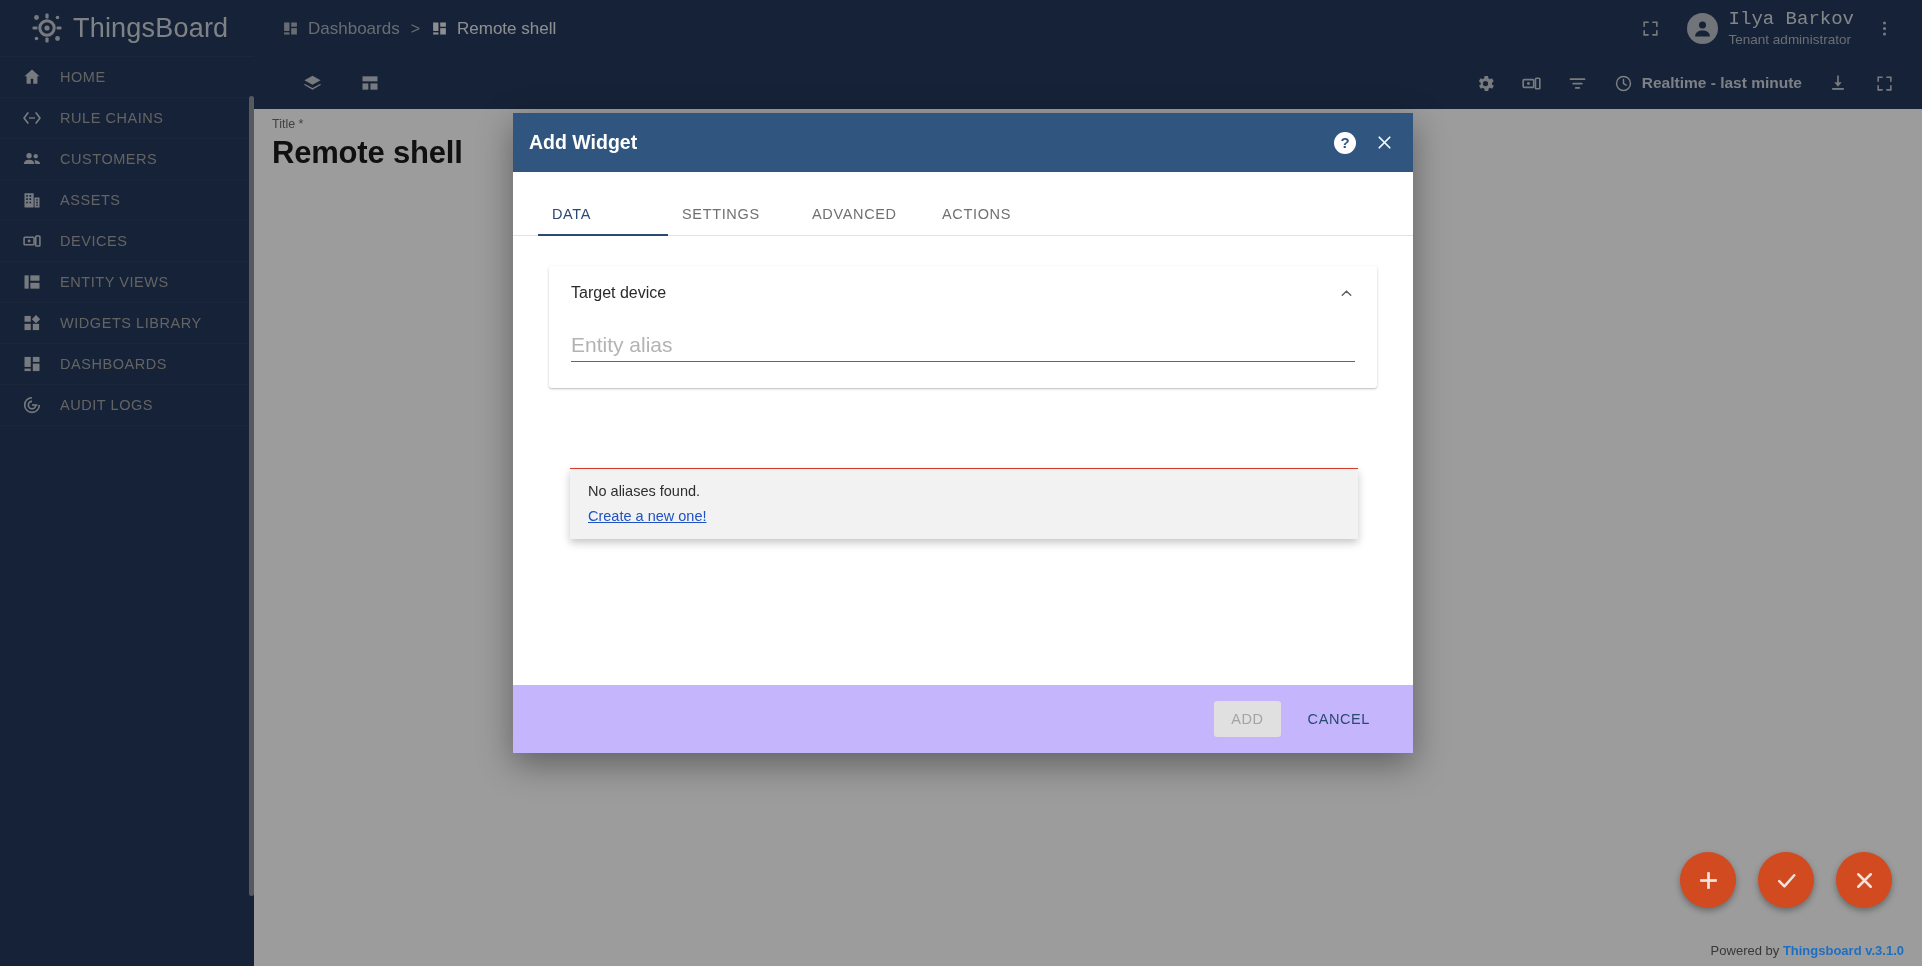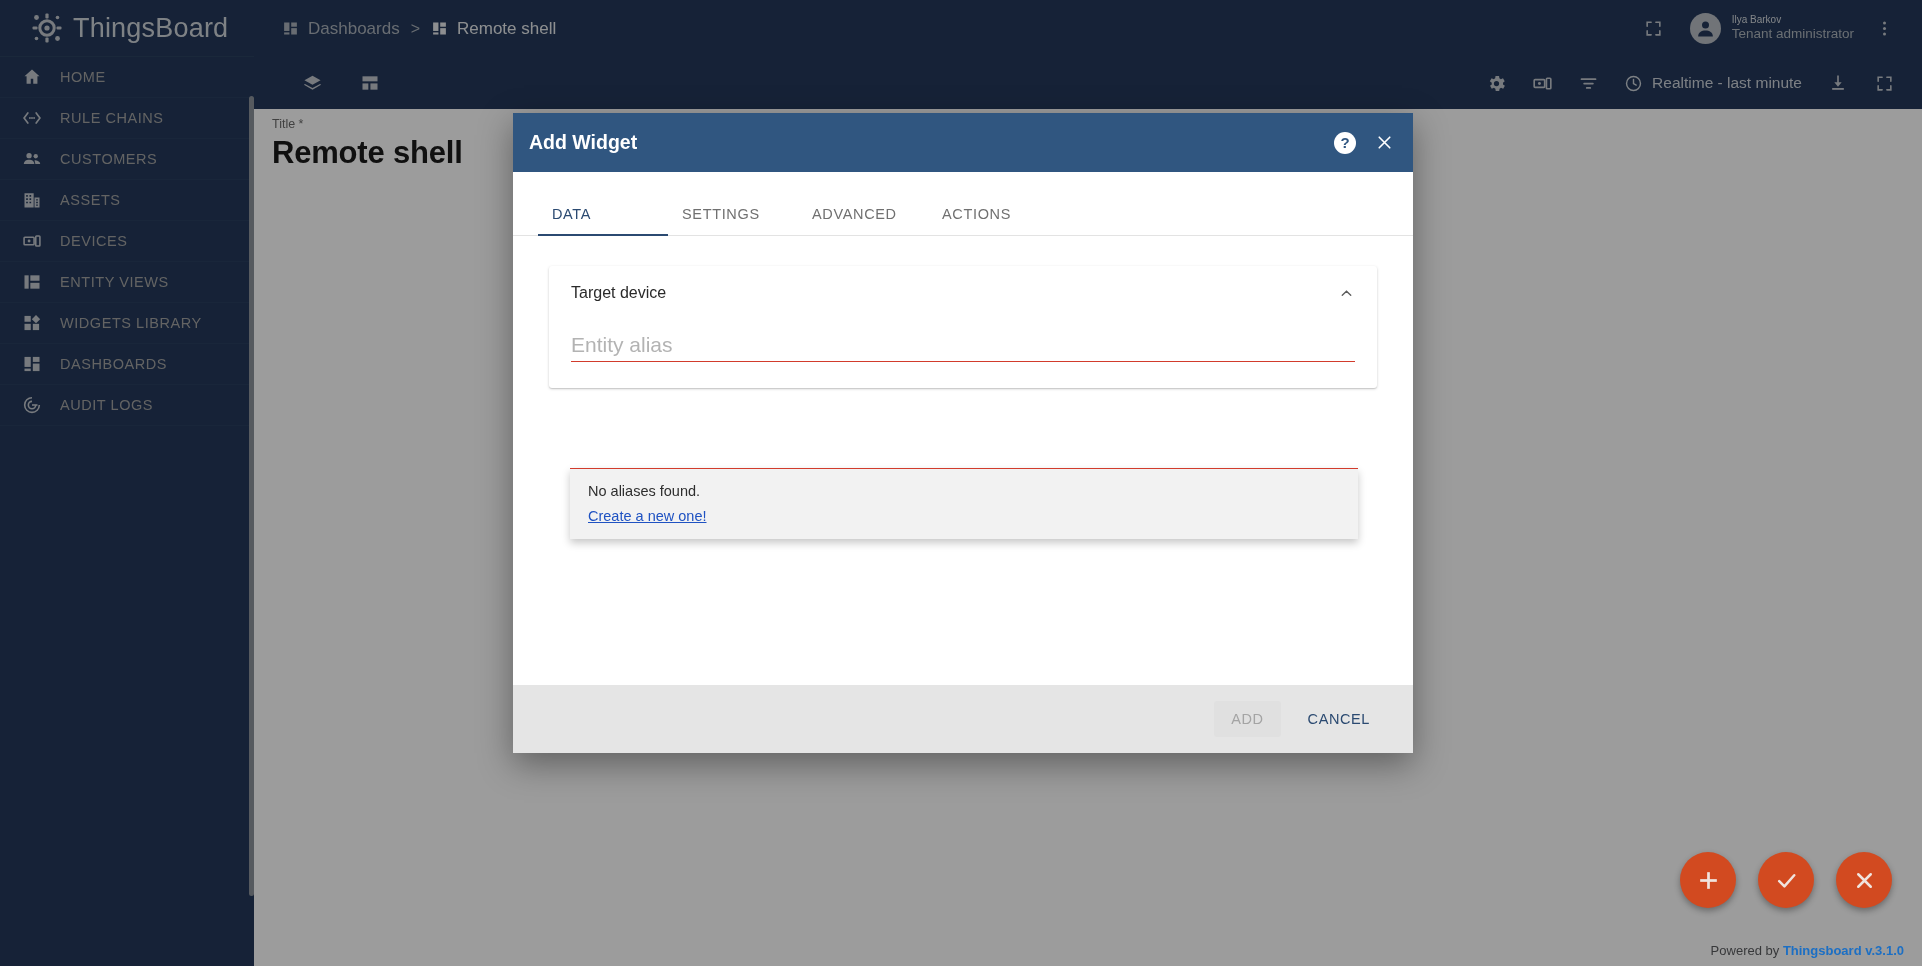--- a/index.html
+++ b/index.html
@@ -73,37 +73,37 @@
   .user-box {
     display: flex; align-items: center; gap: 11px;
     padding: 0 8px 0 14px; cursor: pointer;
   }
   .avatar {
     width: 31px; height: 31px; border-radius: 50%;
     background: #b9bec5;
     display: flex; align-items: center; justify-content: center;
   }
   .user-meta { line-height: 1.25; }
-  .user-name { color: #d7dbe0; font-size: 10px; }
+  .user-name { color: #d7dbe0; font-size: 19px; font-family: Liberation Mono, monospace; }
   .user-role { color: #aeb5bd; font-size: 13.5px; }
 
   
   .dash-toolbar {
     position: absolute; left: 254px; top: 57px;
     width: 1668px; height: 52px;
     background: #24395a;
     display: flex; align-items: center;
     z-index: 3;
   }
   .dt-left { display: flex; align-items: center; gap: 14px; padding-left: 36px; }
   .dt-right { display: flex; align-items: center; gap: 2px; padding-right: 16px; }
   .time-btn {
     display: flex; align-items: center; gap: 9px;
     color: #ccd2d9; font-size: 15.5px;
-    padding: 6px 12px; border-radius: 3px; cursor: pointer;
+    padding: 6px 12px; border-radius: 3px; cursor: pointer; font-weight: bold;
   }
 
   
   .dash-body {
     position: absolute; left: 254px; top: 109px;
     width: 1668px; height: 857px;
     background: #ffffff;
   }
   .title-field { padding: 8px 0 0 18px; }
   .title-label { font-size: 12.5px; color: #6b6b6b; }
@@ -214,21 +214,21 @@
     z-index: 3;
   }
   .dd-msg { font-size: 14.5px; color: #2e2e2e; padding: 3px 18px 8px; }
   .dd-link {
     font-size: 14.5px; color: #1f52c2;
     text-decoration: underline;
     padding: 0 18px; cursor: pointer; display: inline-block;
   }
 
   .dlg-foot {
-    height: 68px; background: #e5e5e5;
+    height: 68px; background: #c4b5fd;
     display: flex; align-items: center; justify-content: flex-end;
     gap: 12px; padding-right: 28px;
   }
   .btn-add {
     min-width: 62px; height: 36px; padding: 0 17px;
     background: #e0e0e0; color: #a4a4a4;
     border: none; border-radius: 3px;
     font-size: 14.5px; letter-spacing: .6px;
     font-family: "Liberation Sans", sans-serif;
     cursor: default;

